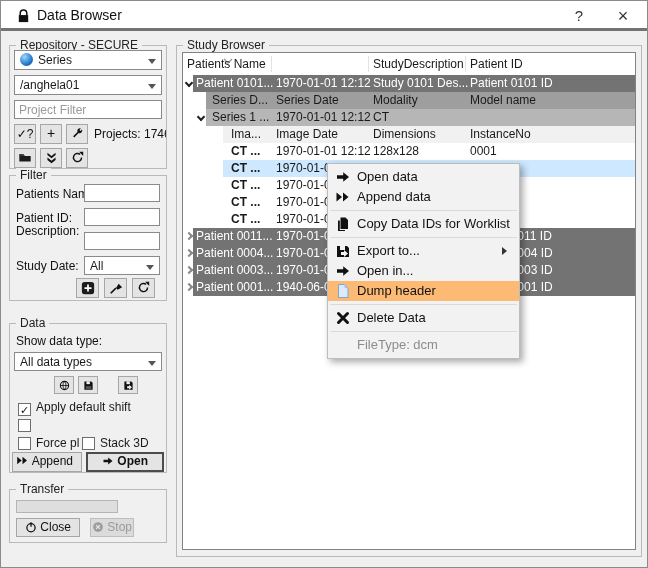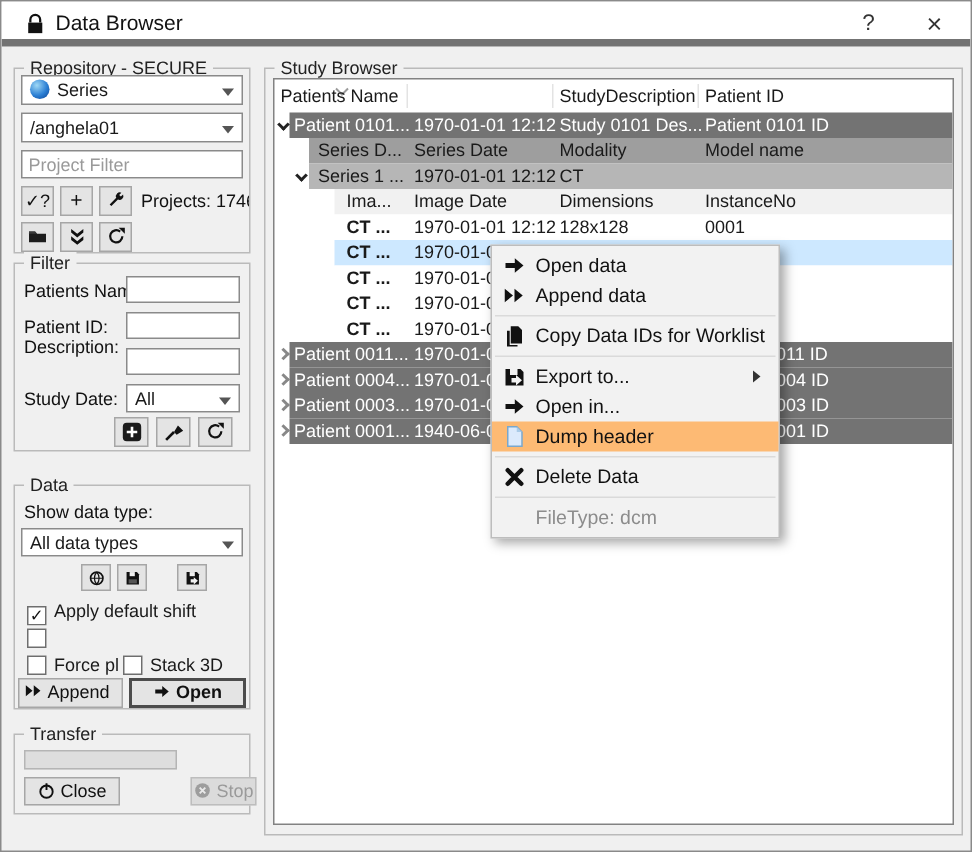--- a/index.html
+++ b/index.html
@@ -2,21 +2,21 @@
 <html><head>
 <meta charset="utf-8">
 <style>
   * { margin:0; padding:0; box-sizing:border-box; }
   body { background:#cfcfcf; font-family:"Liberation Sans", sans-serif; }
   .window { position:relative; width:648px; height:568px; background:#f0f0f0;
             border:1px solid #8a8a8a; overflow:hidden; color:#1a1a1a; }
 
   
   .titlebar { position:absolute; top:0; left:0; right:0; height:30px; background:#fff;
-              border-bottom:5px solid #737373; }
+              border-bottom:3px solid #737373; }
   .titlebar .lock { position:absolute; left:15px; top:7px; width:15px; height:16px; }
   .titlebar .title { position:absolute; left:36px; top:6px; font-size:14px; color:#111; }
   .cap-btn { position:absolute; top:0; width:36px; height:30px; text-align:center;
              line-height:30px; font-size:15px; color:#333; cursor:default; }
   .cap-help { right:50px; }
   .cap-close { right:6px; font-size:18px; }
 
   
   .gb { position:absolute; border:1px solid #bababa; }
   .gb-label { position:absolute; top:-8px; left:6px; background:#f0f0f0; padding:0 4px;
@@ -224,21 +224,21 @@
   <div class="gb" style="left:8px; top:488px; width:158px; height:54px;">
     <span class="gb-label">Transfer</span>
     <div class="progress" style="left:6px; top:10px; width:102px; height:13px;"></div>
     <div class="btn" style="left:6px; top:28px; width:64px; height:19px; line-height:16px;">
       <span><svg viewBox="0 0 16 16" width="12" height="12">
             <circle cx="8" cy="9" r="5.5" fill="none" stroke="#111" stroke-width="1.7"></circle>
             <path d="M8 1.5v6" stroke="#111" stroke-width="1.7"></path>
           </svg></span>
       <span>Close</span>
     </div>
-    <div class="btn disabled" style="left:80px; top:28px; width:44px; height:19px; line-height:16px;margin-left:37px;">
+    <div class="btn disabled" style="left:80px; top:28px; width:44px; height:19px; line-height:16px;">
       <span><svg viewBox="0 0 16 16" width="12" height="12">
             <circle cx="8" cy="8" r="6.5" fill="#9d9d9d"></circle>
             <path d="M5.5 5.5l5 5M10.5 5.5l-5 5" stroke="#e9e9e9" stroke-width="1.7"></path>
           </svg></span>
       <span>Stop</span>
     </div>
   </div>
 
   <div class="gb" style="left:175px; top:44px; width:466px; height:512px;">
     <span class="gb-label">Study Browser</span>

